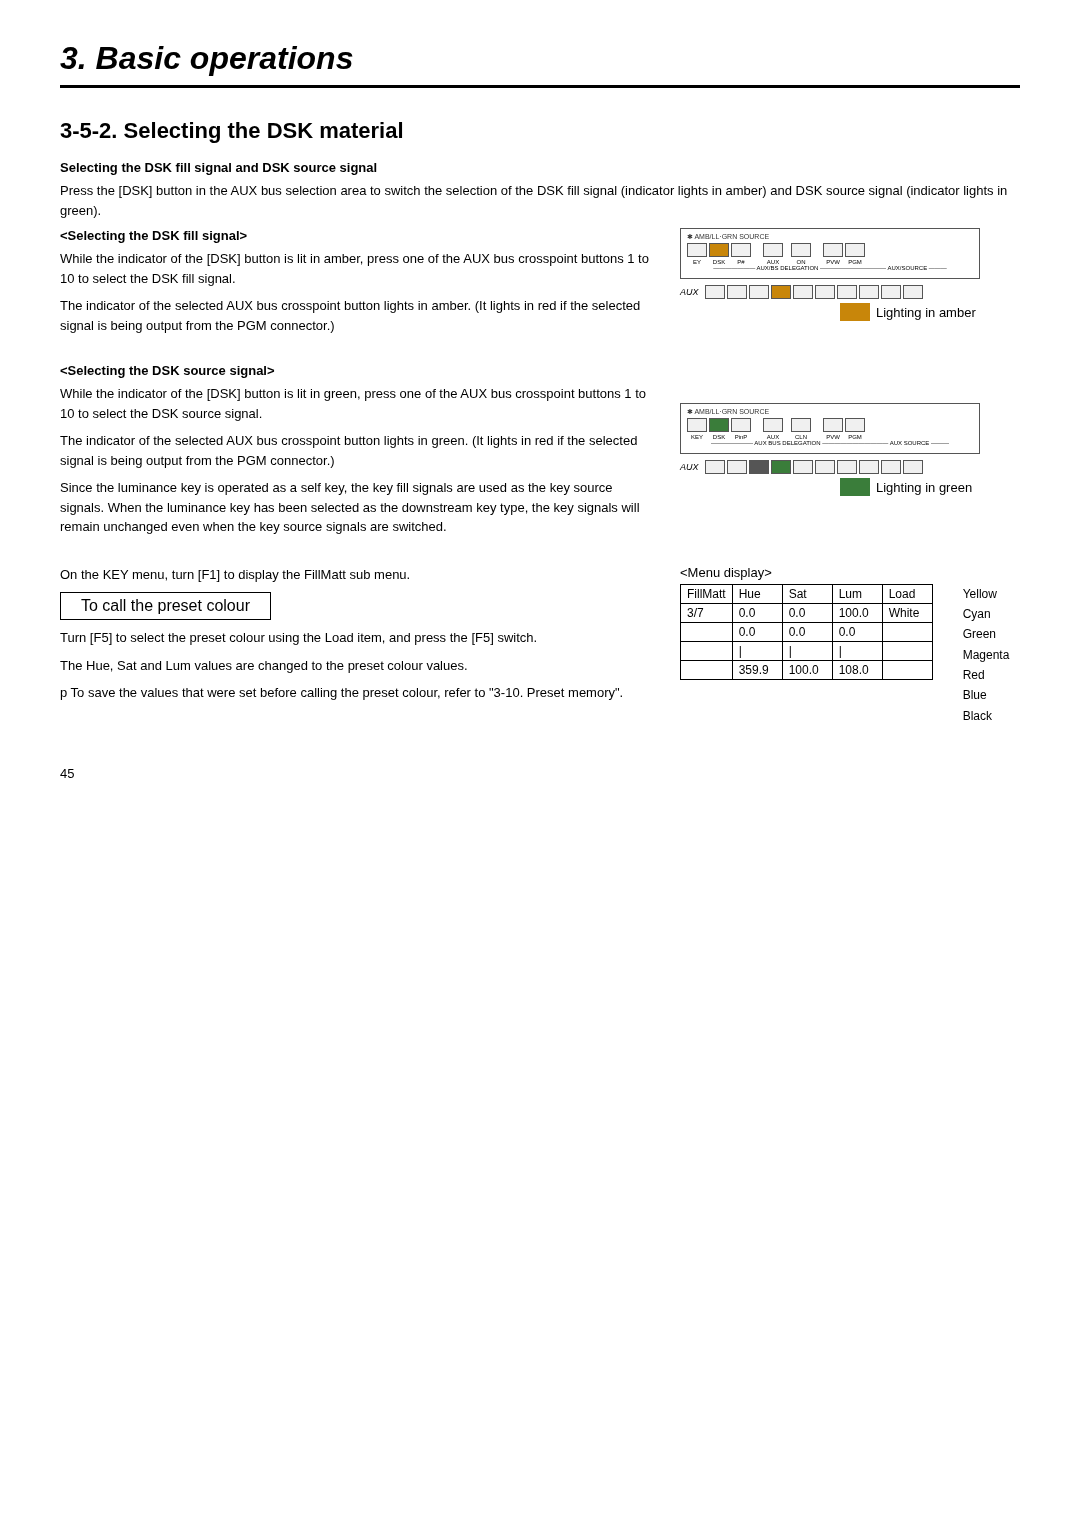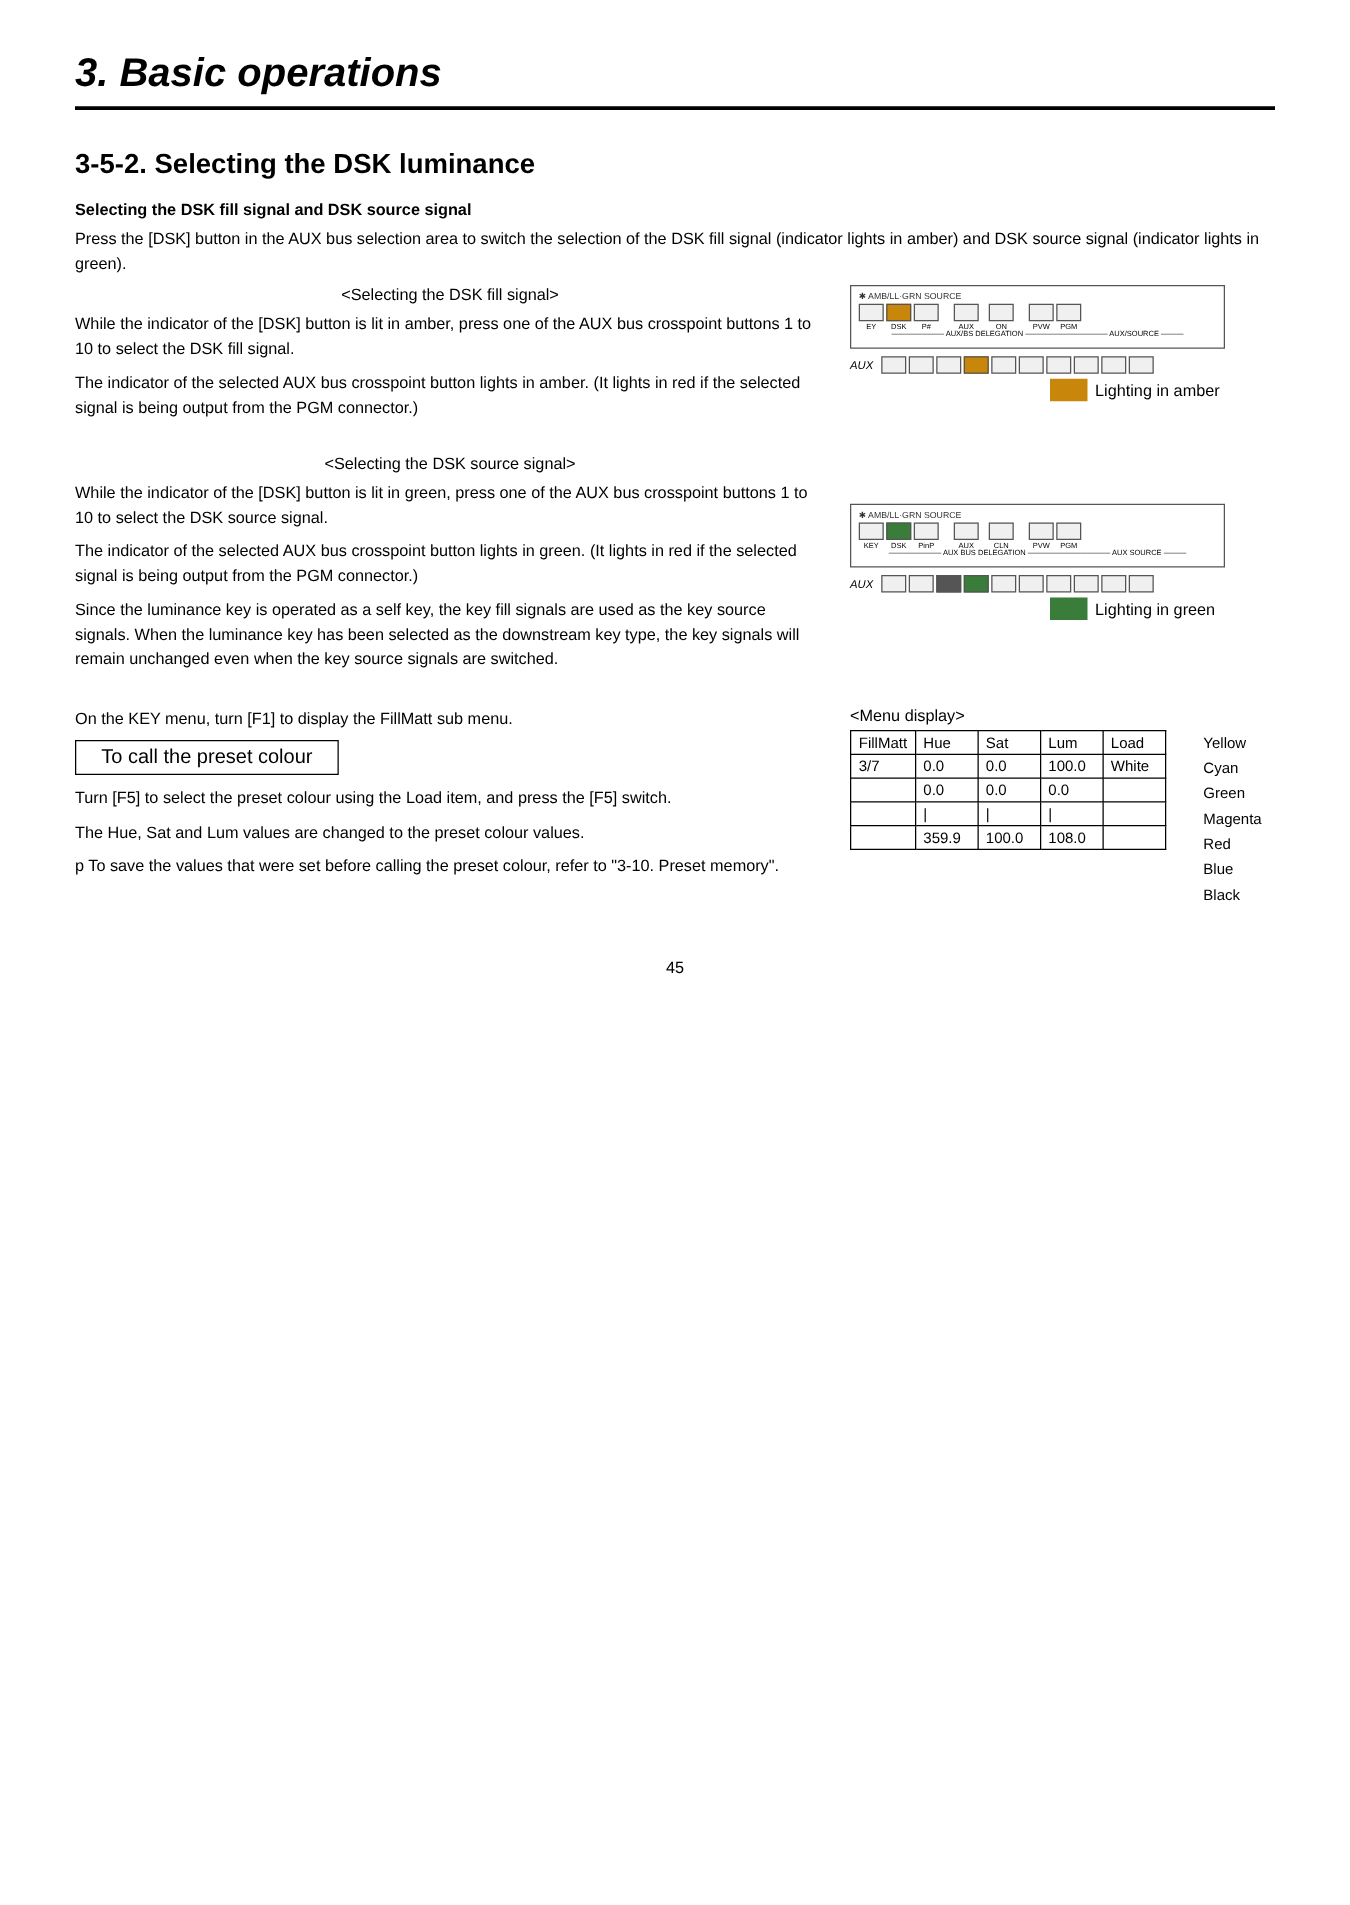--- a/index.html
+++ b/index.html
@@ -28,24 +28,23 @@
       margin-bottom: 16px;
     }
 
     .bold-heading {
       font-weight: bold;
       margin-bottom: 6px;
       font-size: 13px;
     }
 
     .italic-bold-heading {
-      font-weight: normal;
+      font-weight: bold;
       font-size: 13px;
       margin-bottom: 6px;
-      text-align: center;
     }
 
     p {
       margin-bottom: 8px;
       line-height: 1.5;
     }
 
     .two-col {
       display: flex;
       gap: 20px;
@@ -140,21 +139,21 @@
 
     .bottom-left {
       flex: 1;
     }
 
     .bottom-right {
       width: 340px;
     }
 
     .page-number {
-      text-align: center;
+      text-align: left;
       margin-top: 40px;
       font-size: 13px;
     }
 
     .top-label-area {
       font-size: 7px;
       color: #333;
       margin-bottom: 2px;
     }
 
@@ -207,21 +206,21 @@
 </head>
 <body>
 
 <h1 class="chapter-title">
   <span>3.</span>
   <span>Basic operations</span>
 </h1>
 
 <h2 class="section-title">
   <span>3-5-2.</span>
-  <span>Selecting the DSK luminance</span>
+  <span>Selecting the DSK material</span>
 </h2>
 
 <div class="bold-heading">
   <span>Selecting the DSK fill signal and DSK source signal</span>
 </div>
 <p>Press the [DSK] button in the AUX bus selection area to switch the selection of the DSK fill signal (indicator lights in amber) and DSK source signal (indicator lights in green).</p>
 
 <div class="two-col">
   <div class="left-col">
     <div class="italic-bold-heading">&lt;Selecting the DSK fill signal&gt;</div>

